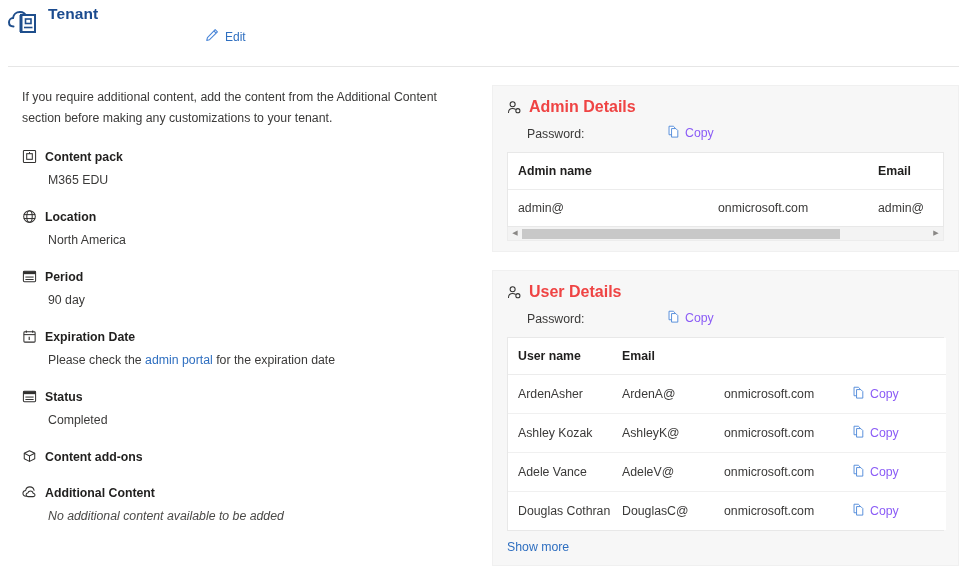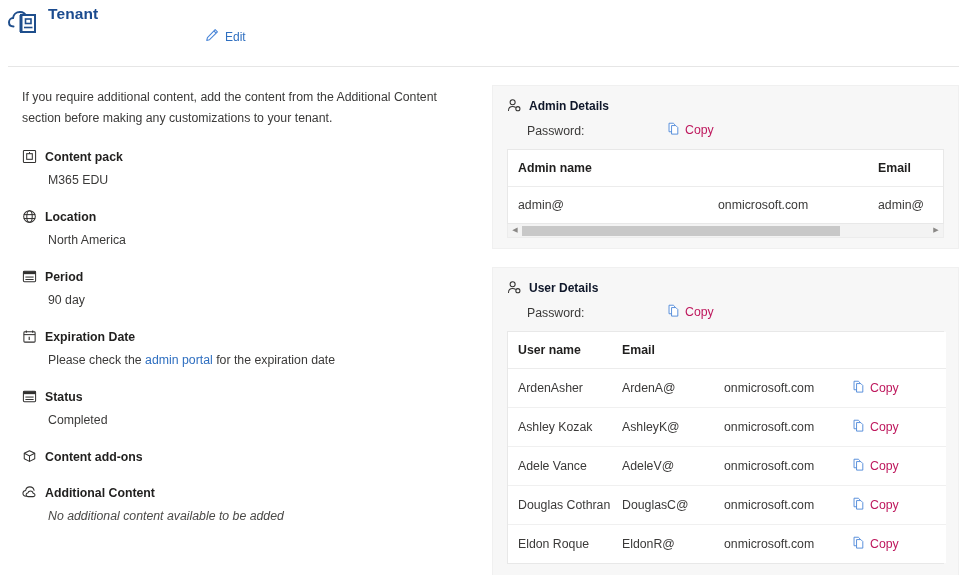--- a/index.html
+++ b/index.html
@@ -55,28 +55,28 @@
   .ficon { width: 15px; height: 15px; display: block; flex: 0 0 15px; }
 
   
   .card {
     background: #f7f7f7; border: 1px solid #f0f0f0;
     padding: 12px 14px 10px 14px; margin-bottom: 18px;
   }
   .card-head {
     display: flex; align-items: center; gap: 7px; margin-bottom: 9px;
   }
-  .card-head .chname { font-size: 12px; font-weight: 700; color: #0f172a; }
+  .card-head .chname { font-size: 16px; font-weight: 700; color: #ef4444; }
   .pw-row {
     display: flex; align-items: flex-end; margin-bottom: 11px; padding-left: 20px;
   }
   .pw-label { font-size: 12.3px; color: #3b3a39; width: 140px; }
   .copy-link {
     display: inline-flex; align-items: center; gap: 5px;
-    color: #be185d; font-size: 12.3px; cursor: pointer;
+    color: #8b5cf6; font-size: 12.3px; cursor: pointer;
   }
 
   table { border-collapse: collapse; width: 100%; background: #fff; table-layout: fixed; }
   .tbl-wrap { background: #fff; border: 1px solid #e8e8e8; }
   th {
     text-align: left; font-size: 12.3px; font-weight: 700; color: #201f1e;
     padding: 11px 10px; border-bottom: 1px solid #ececec;
   }
   td {
     font-size: 12.3px; color: #3b3a39; padding: 11px 10px;
@@ -409,36 +409,20 @@
                       <svg width="13" height="13" viewBox="0 0 16 16">
                         <path d="M2.5 1.5 h5.3 l2.4 2.4 v8.1 h-7.7 z" fill="#ffffff" stroke="#4a86d8" stroke-width="1.1" stroke-linejoin="round"></path>
                         <path d="M5.6 4.4 h5.3 l2.4 2.4 v8.1 h-7.7 z" fill="#ffffff" stroke="#4a86d8" stroke-width="1.1" stroke-linejoin="round"></path>
                       </svg>
                     </span>
                     <span>Copy</span>
                   </span>
                 </td>
               </tr>
 
-              <tr>
-                <td>Eldon Roque</td>
-                <td>EldonR@</td>
-                <td>onmicrosoft.com</td>
-                <td class="copy-cell">
-                  <span class="copy-link">
-                    <span>
-                      <svg width="13" height="13" viewBox="0 0 16 16">
-                        <path d="M2.5 1.5 h5.3 l2.4 2.4 v8.1 h-7.7 z" fill="#ffffff" stroke="#4a86d8" stroke-width="1.1" stroke-linejoin="round"></path>
-                        <path d="M5.6 4.4 h5.3 l2.4 2.4 v8.1 h-7.7 z" fill="#ffffff" stroke="#4a86d8" stroke-width="1.1" stroke-linejoin="round"></path>
-                      </svg>
-                    </span>
-                    <span>Copy</span>
-                  </span>
-                </td>
-              </tr>
 
             </tbody>
           </table>
         </div>
 
         <div class="show-more">
           <span>Show more</span>
 
         </div>
       </div>

